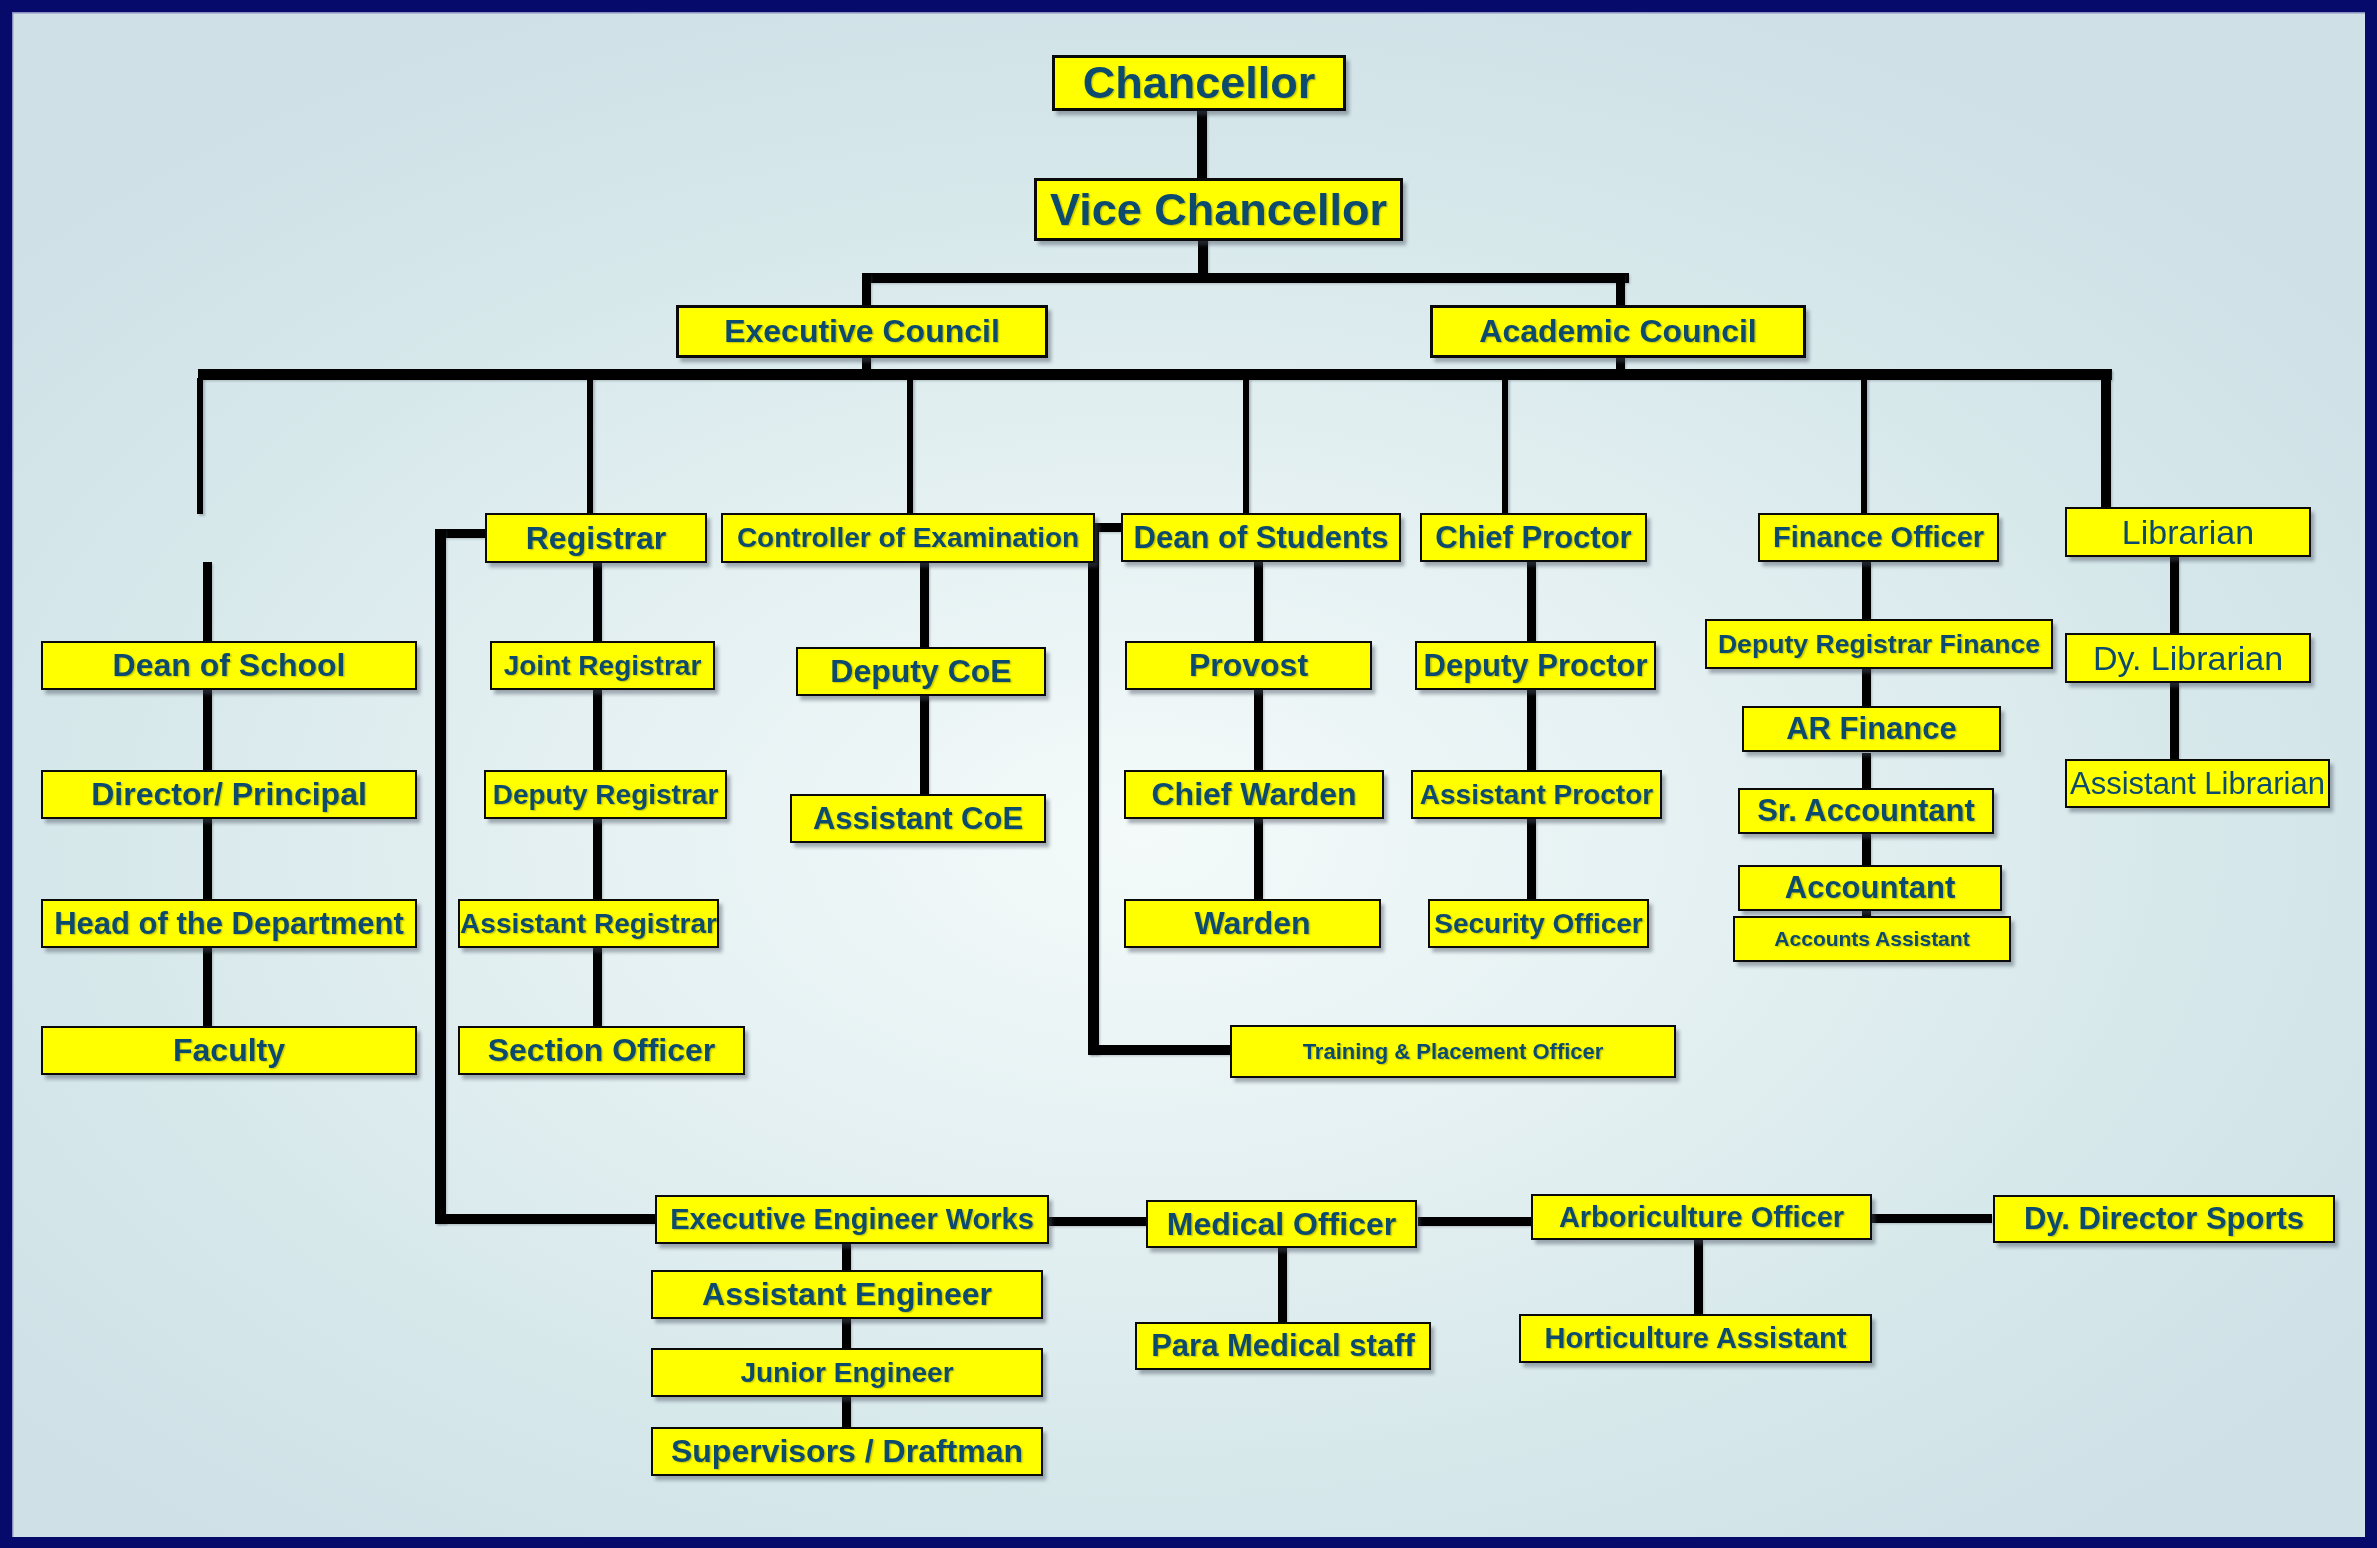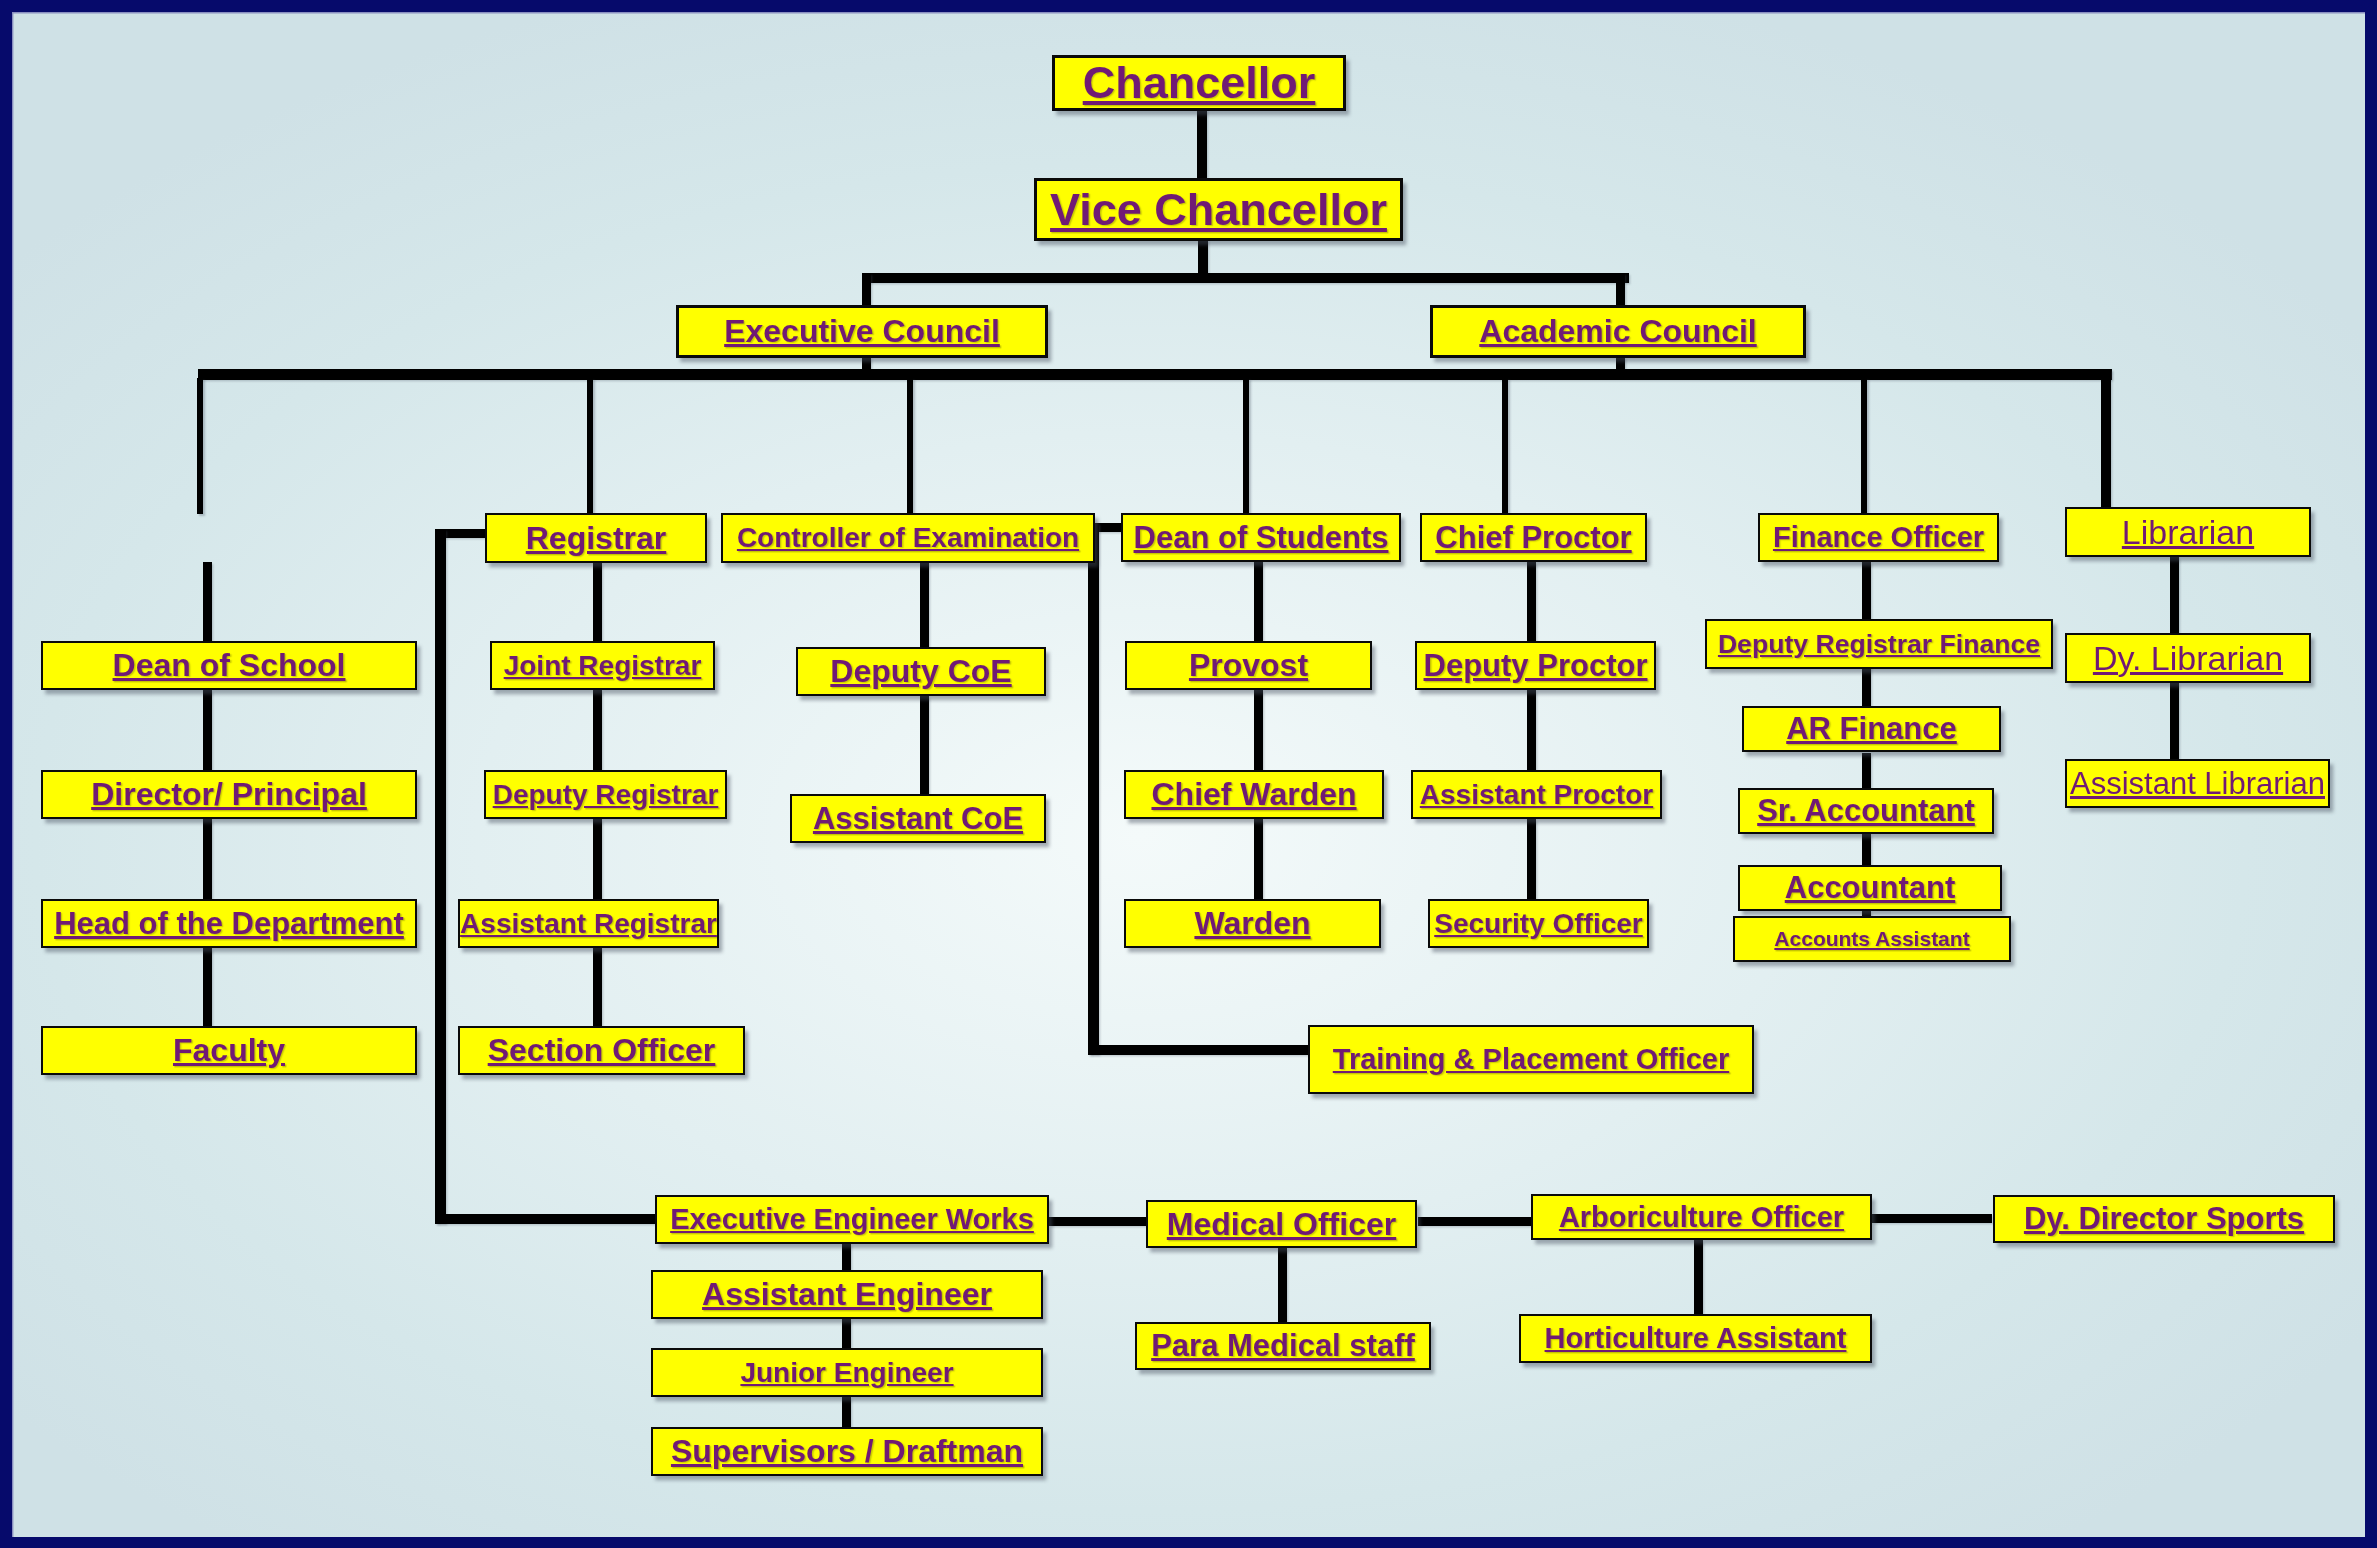--- a/index.html
+++ b/index.html
@@ -16,26 +16,25 @@
     box-shadow:inset 1.4px 1.4px 0 #8a8fc0;
     pointer-events:none;
     z-index:50;
   }
   .b{
     position:absolute;
     background:#ffff00;
     border:2.8px solid #0a0a0a;
     box-shadow:4.2px 4.9px 3.5px rgba(70,80,95,0.45);
     display:flex;align-items:center;justify-content:center;
-    font-weight:700;color:#701a75;
+    font-weight:700;color:#0c4a6e;
     white-space:nowrap;
     box-sizing:border-box;
     text-shadow:1.4px 1.4px 1.4px rgba(0,0,0,0.22);
     z-index:10;
-    text-decoration:underline;
   }
   .hdr{border-width:3.5px;}
   .thin{font-weight:400;text-shadow:none;}
   .ln{
     position:absolute;background:#000;z-index:5;
     box-shadow:2.1px 2.1px 2.1px rgba(70,80,95,0.30);
   }
 </style>
 </head>
 <body>
@@ -97,21 +96,21 @@
   <div class="b" style="left:1125px;top:641px;width:247px;height:49px;font-size:32px">Provost</div>
   <div class="b" style="left:1124px;top:770px;width:260px;height:49px;font-size:32px">Chief Warden</div>
   <div class="b" style="left:1124px;top:899px;width:257px;height:49px;font-size:32px">Warden</div>
   <div class="ln" style="left:1254px;top:562px;width:9px;height:80px"></div>
   <div class="ln" style="left:1254px;top:690px;width:9px;height:80px"></div>
   <div class="ln" style="left:1254px;top:819px;width:9px;height:80px"></div>
 
   <div class="ln" style="left:1090px;top:523px;width:31px;height:9px"></div>
   <div class="ln" style="left:1088px;top:523px;width:10.5px;height:532px"></div>
   <div class="ln" style="left:1088px;top:1045px;width:220px;height:9.8px"></div>
-  <div class="b" style="left:1308px;top:1025px;width:446px;height:69px;font-size:29px">Training &amp; Placement Officer</div>
+  <div class="b" style="left:1230px;top:1025px;width:446px;height:53px;font-size:22px">Training &amp; Placement Officer</div>
 
   <div class="b" style="left:1420px;top:513px;width:227px;height:49px;font-size:31px">Chief Proctor</div>
   <div class="b" style="left:1415px;top:641px;width:241px;height:49px;font-size:31px">Deputy Proctor</div>
   <div class="b" style="left:1411px;top:770px;width:251px;height:49px;font-size:28px">Assistant Proctor</div>
   <div class="b" style="left:1428px;top:899px;width:221px;height:49px;font-size:28px">Security Officer</div>
   <div class="ln" style="left:1527px;top:562px;width:9px;height:80px"></div>
   <div class="ln" style="left:1527px;top:690px;width:9px;height:80px"></div>
   <div class="ln" style="left:1527px;top:819px;width:9px;height:80px"></div>
 
   <div class="b" style="left:1758px;top:513px;width:241px;height:49px;font-size:29px">Finance Officer</div>

